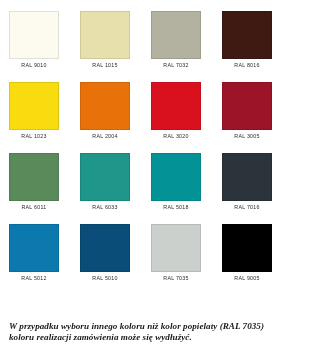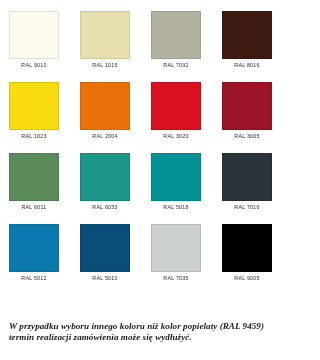--- a/index.html
+++ b/index.html
@@ -149,15 +149,15 @@
         <div class="swatch-label">RAL 7035</div>
       </div>
       <div class="swatch-cell">
         <div class="swatch-chip" style="background-color: rgb(0, 0, 0);"></div>
         <div class="swatch-label">RAL 9005</div>
       </div>
     </div>
   </div>
 
 <div id="footnote">
-  <span class="fn-line">W przypadku wyboru innego koloru niż kolor popielaty (RAL 9459)</span>
-  <span class="fn-line">termin realizacji zamówienia może się wydłużyć.</span>
+  <span class="fn-line">W przypadku wyboru innego koloru niż kolor popielaty (RAL 7035)</span>
+  <span class="fn-line">koloru realizacji zamówienia może się wydłużyć.</span>
 </div>
 
 </body></html>

